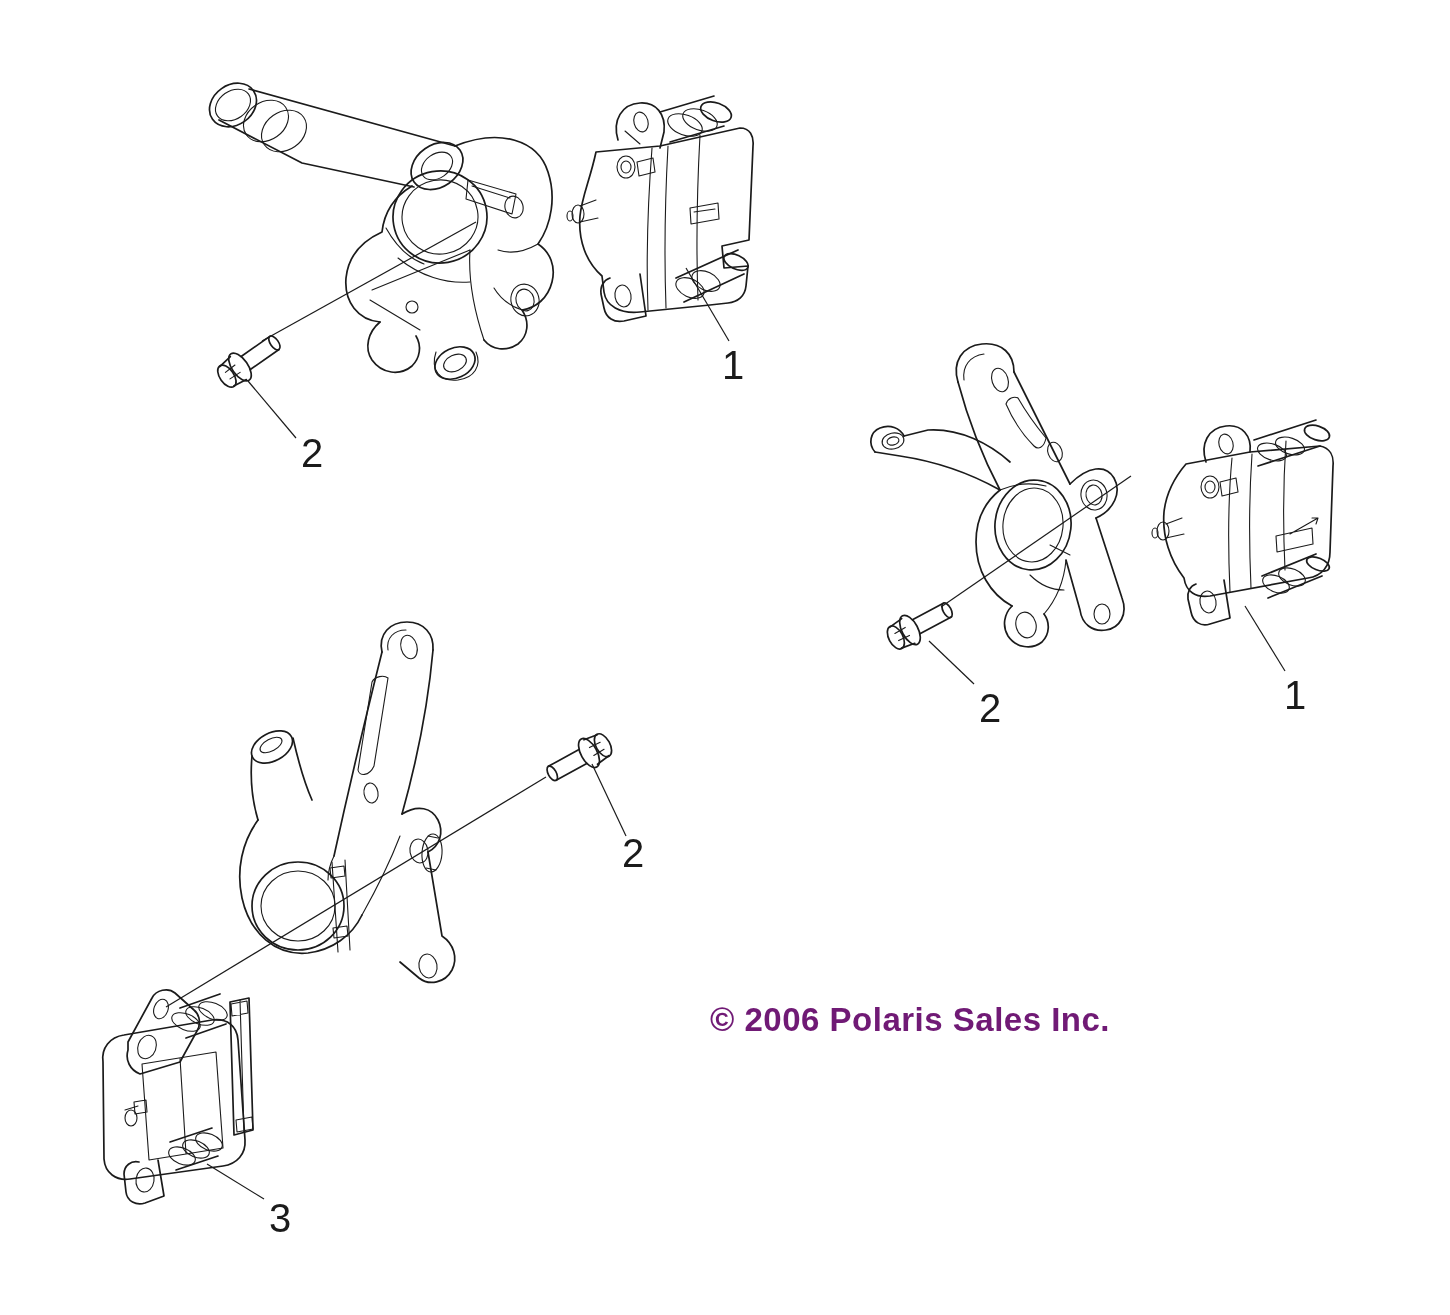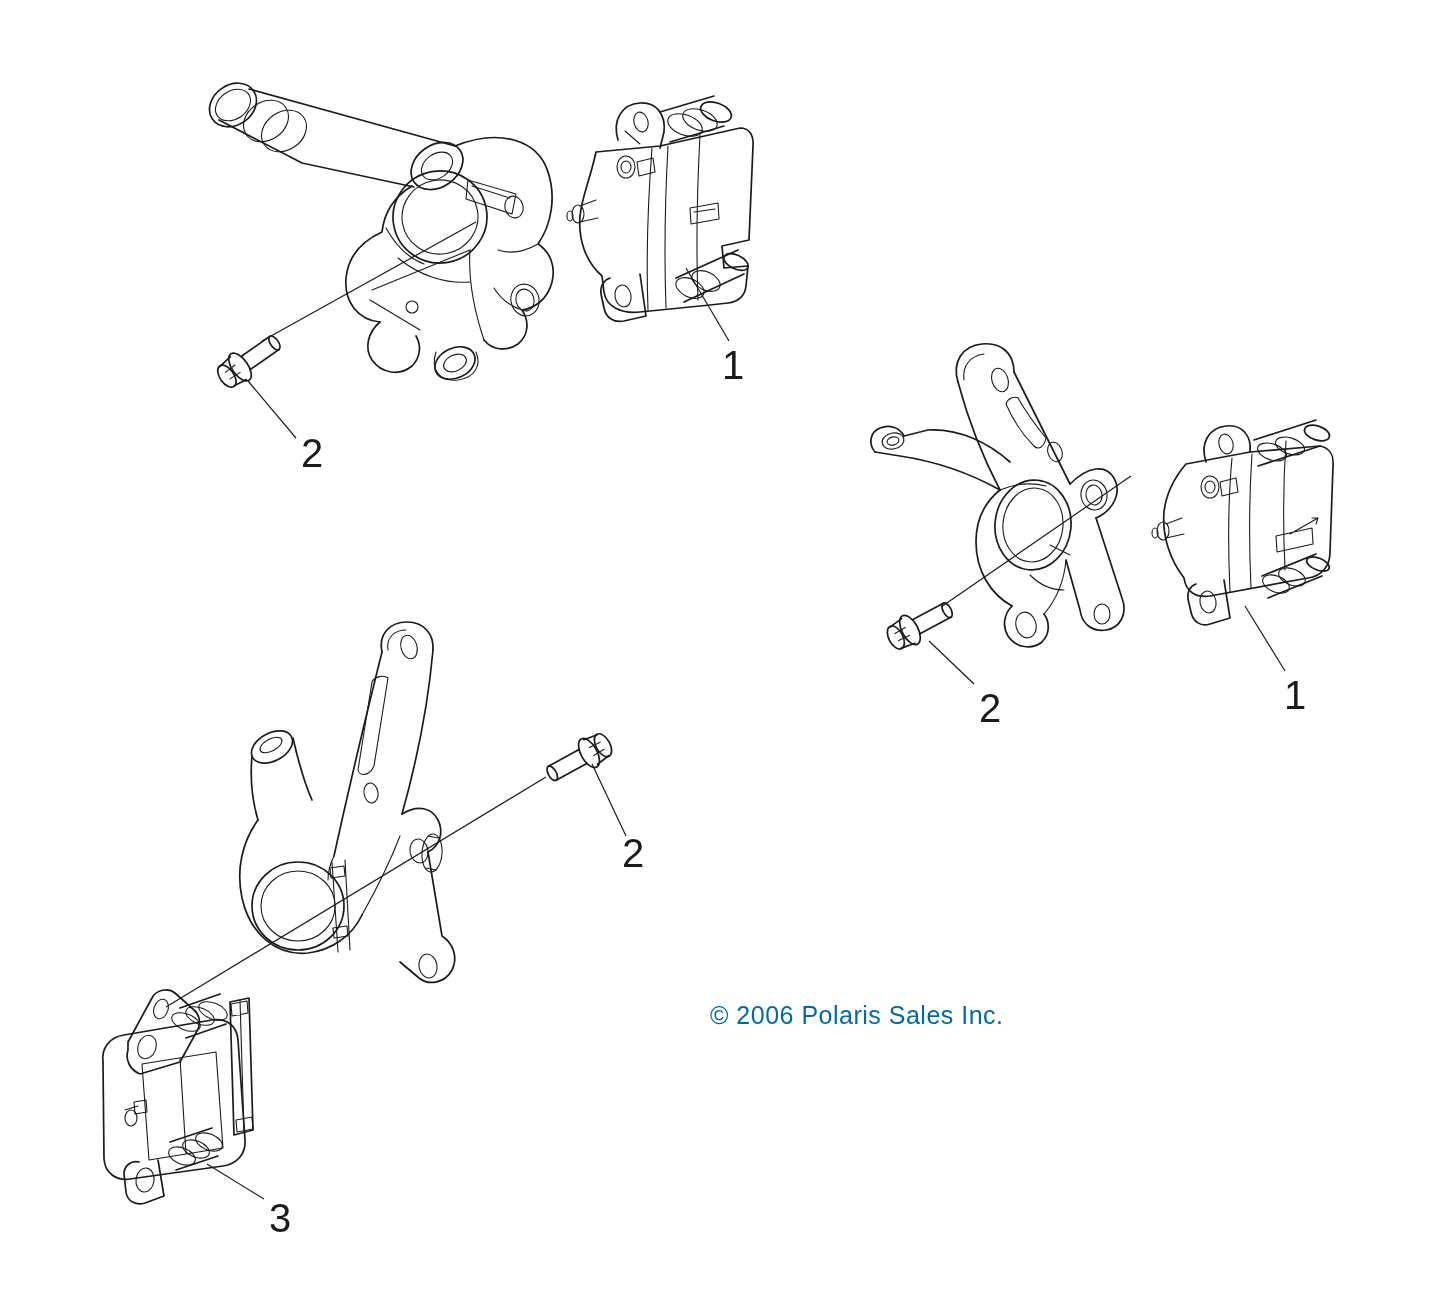--- a/index.html
+++ b/index.html
@@ -16,24 +16,25 @@
     transform:translate(-50%,-50%);
     font-size:40px;
     line-height:1;
     color:#1b1b1b;
     user-select:none;
     white-space:nowrap;
   }
   .copyright{
     position:absolute;
     left:710px;top:1001px;
-    font-size:25px;
-    color:#0369a1;
+    font-size:33px;
+    color:#701a75;
     letter-spacing:0.5px;
     white-space:nowrap;
+    font-weight:bold;
   }
   .outline{stroke:#1b1b1b;stroke-width:1.7;fill:none;stroke-linecap:round;stroke-linejoin:round;}
   .detail{stroke:#1b1b1b;stroke-width:1.1;fill:none;stroke-linecap:round;stroke-linejoin:round;}
   .leader{stroke:#1b1b1b;stroke-width:1.2;fill:none;}
 </style>
 </head>
 <body>
 
 <div class="stage">
 

